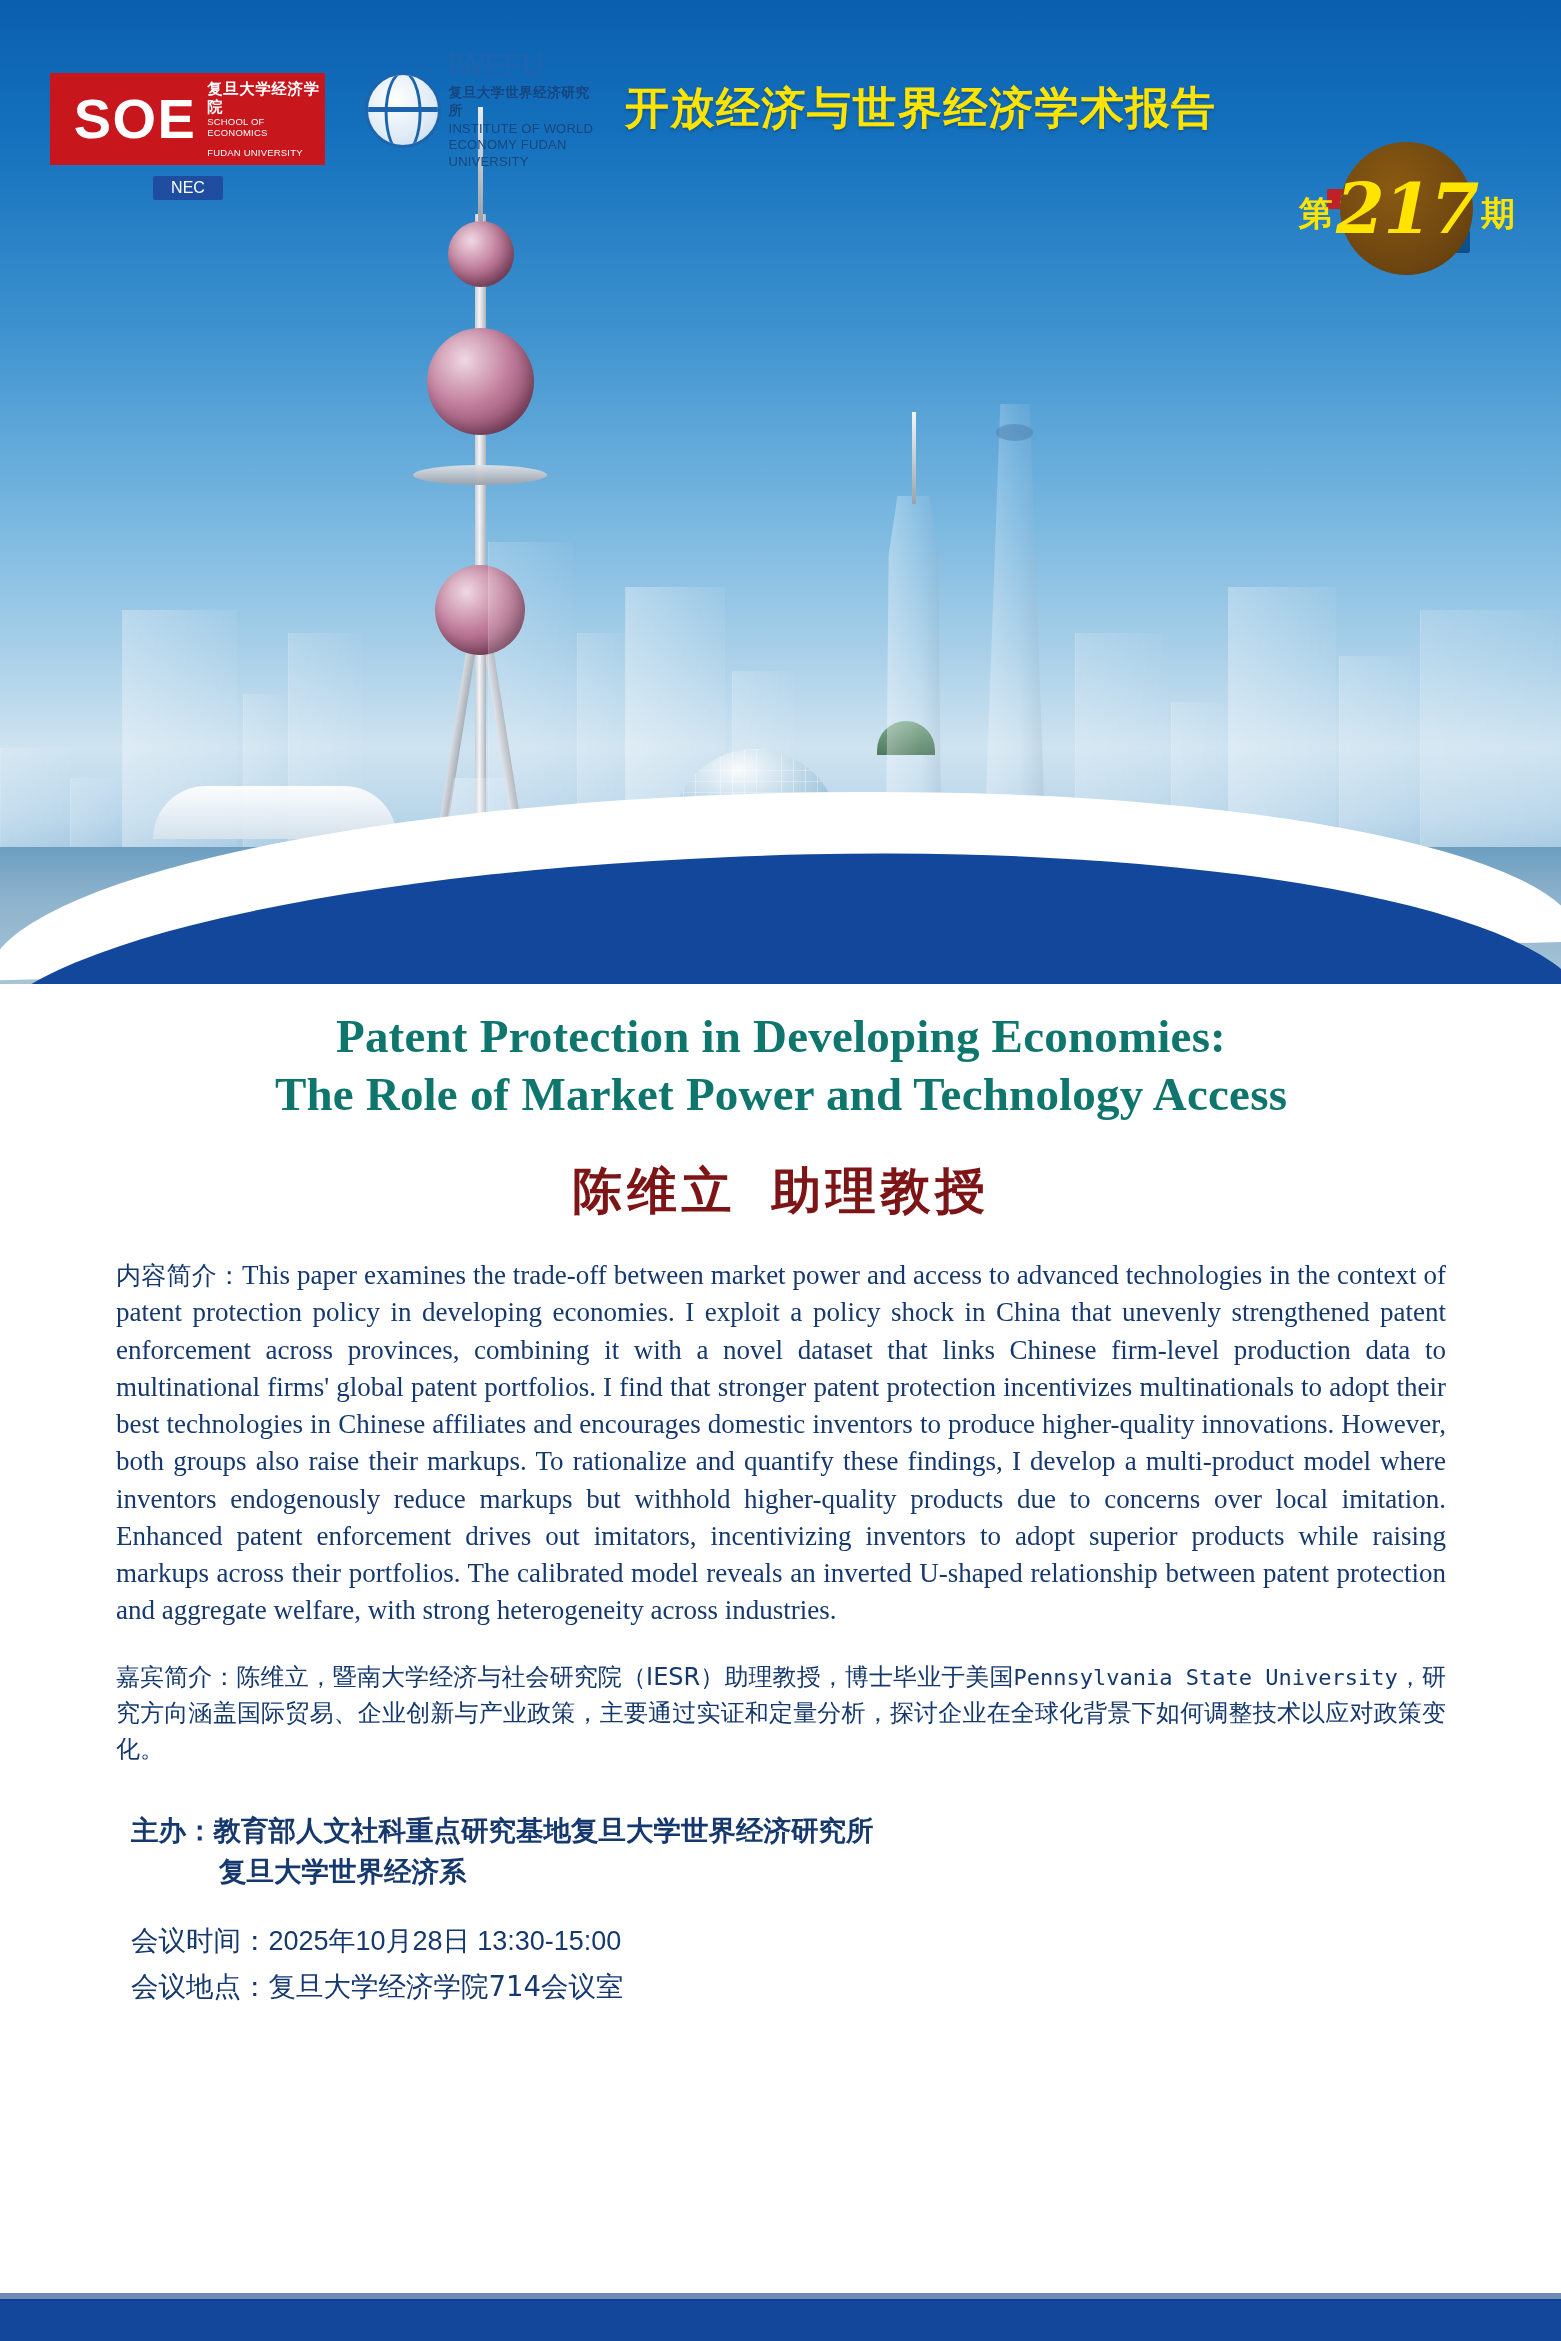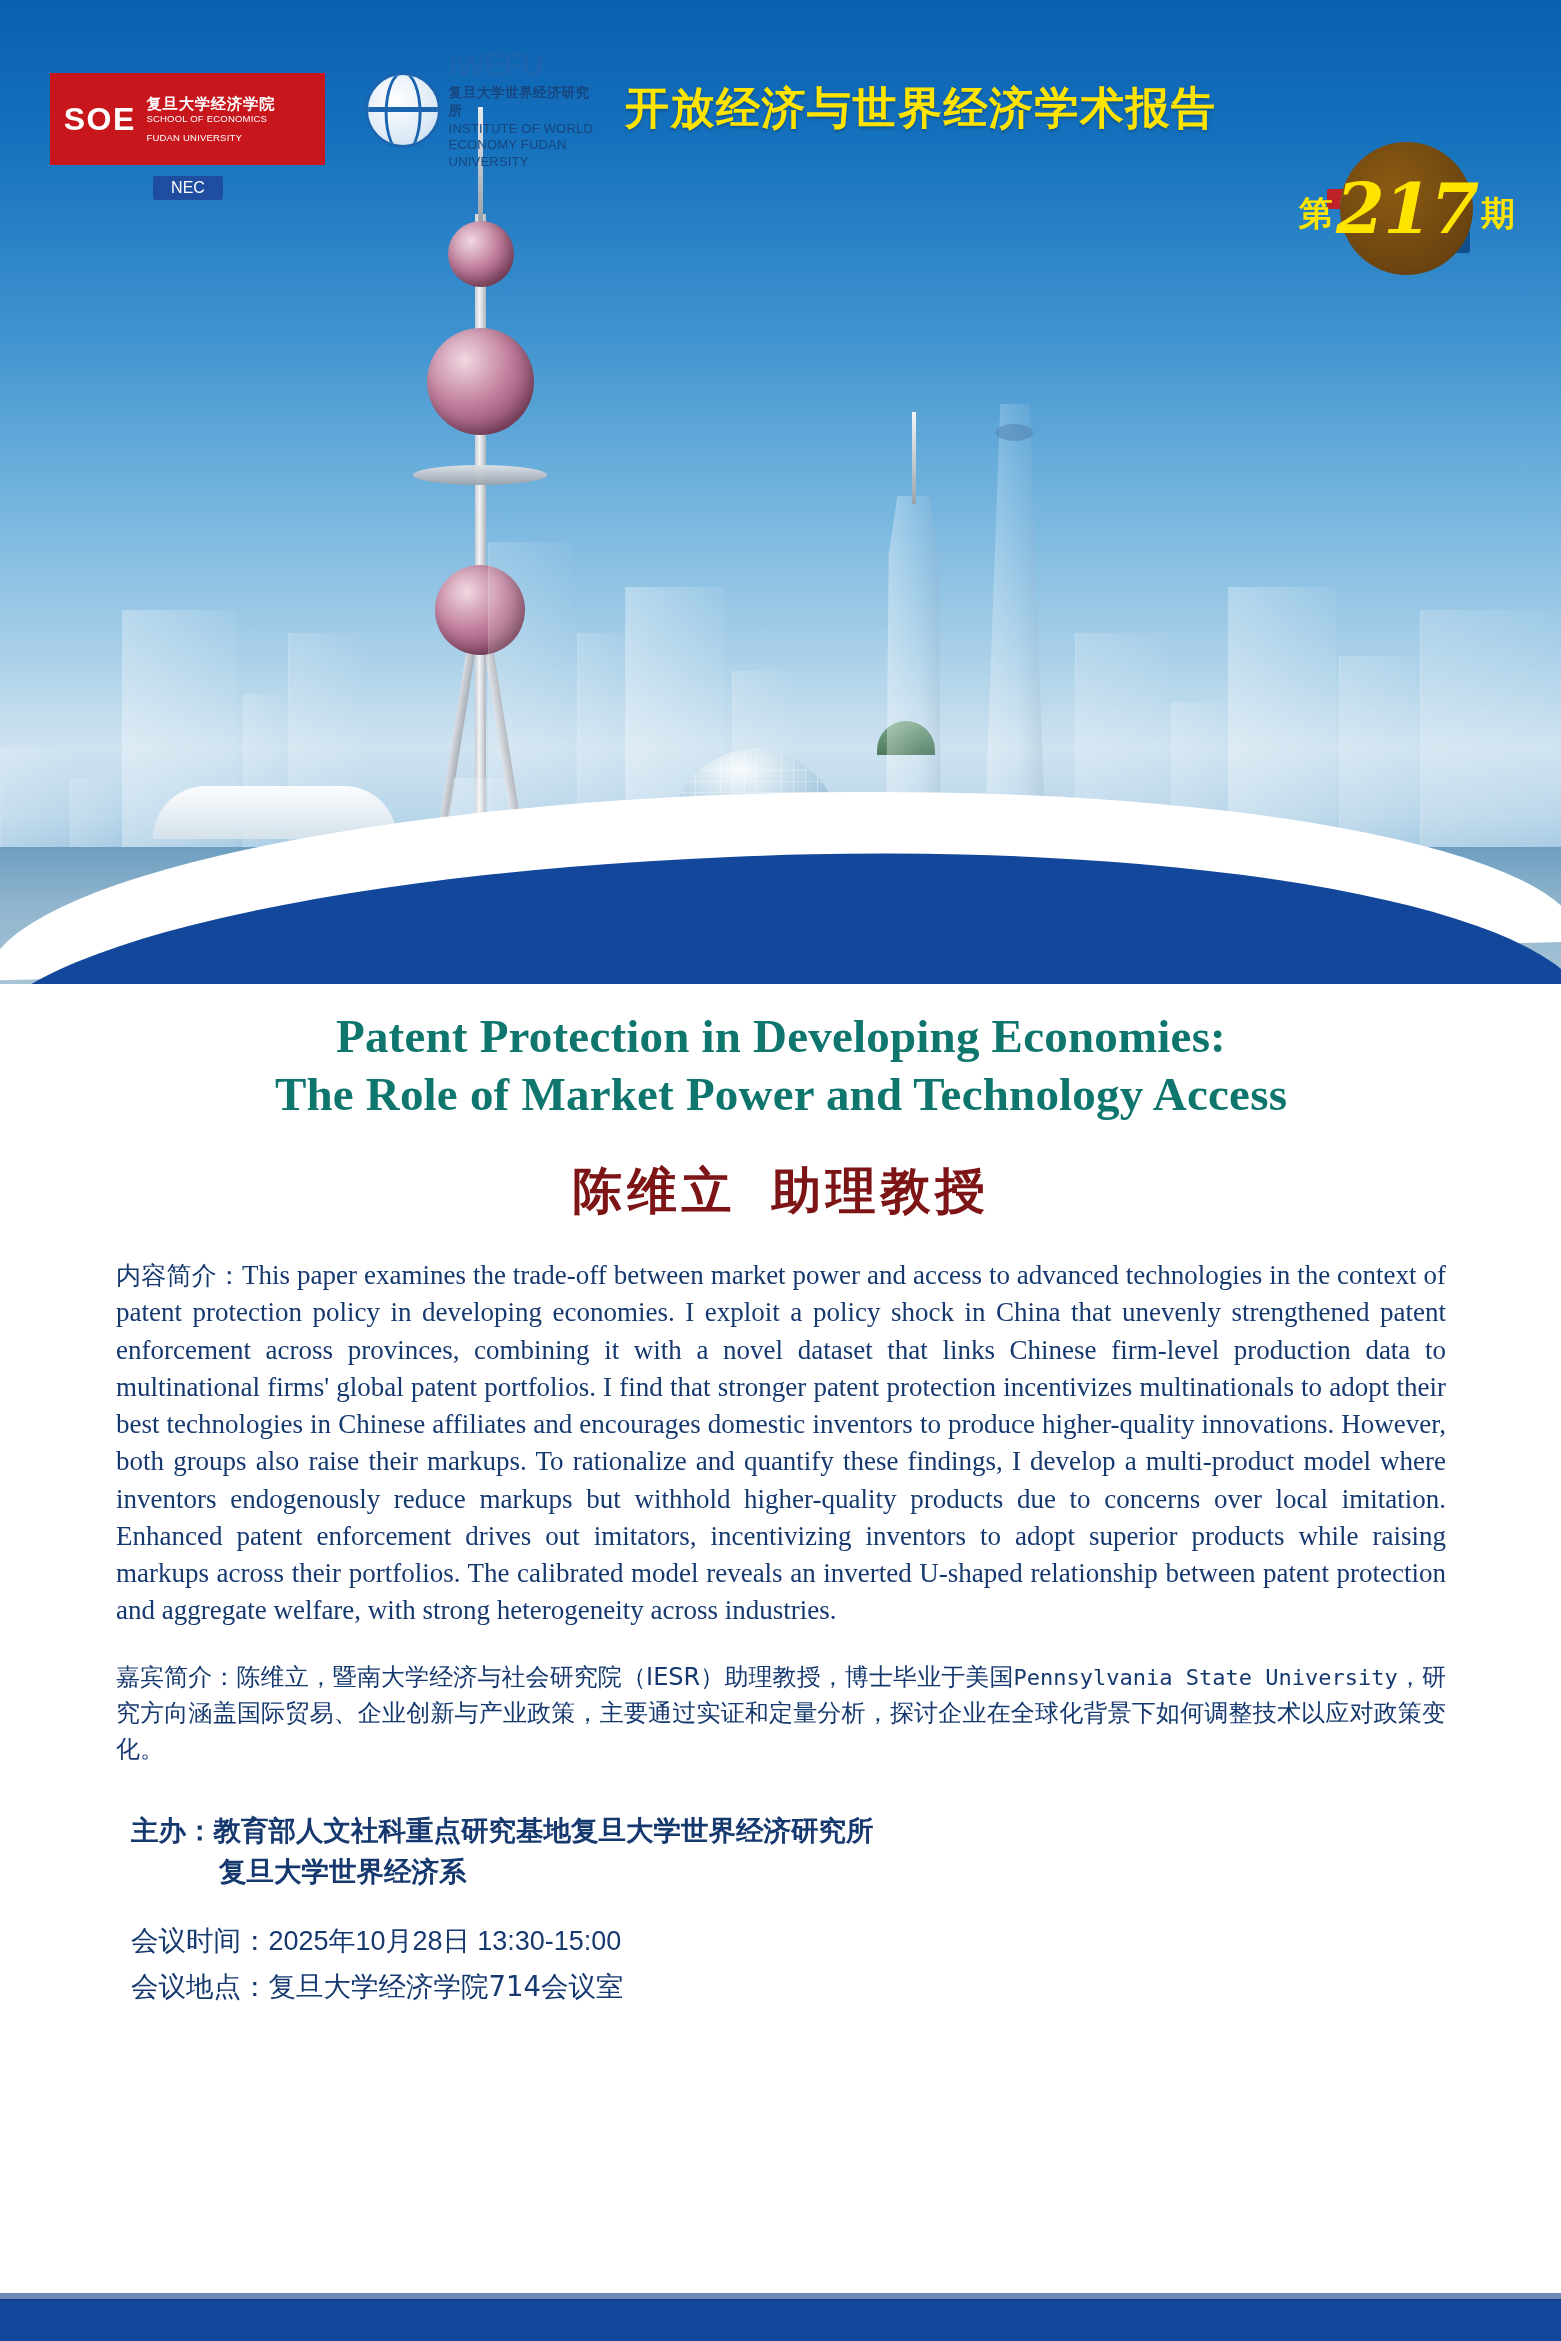--- a/index.html
+++ b/index.html
@@ -283,25 +283,26 @@
     left: 50px; top: 73px;
     width: 275px; height: 92px;
     background: #c8161d;
     display: flex;
     align-items: center;
     padding-left: 13.7px;
     box-sizing: border-box;
   }
   .soe-logo .soe-mark {
     color: #fff;
-    font-size: 32px;
+    font-size: 56px;
     font-weight: bold;
     letter-spacing: 1.5px;
     font-family: "Liberation Sans", sans-serif;
     line-height: 1;
+    margin-left: 10px;
   }
   .soe-logo .soe-txt {
     margin-left: 10.7px;
     color: #fff;
     line-height: 1.18;
   }
   .soe-logo .soe-cn {
     font-size: 15.3px;
     font-weight: bold;
     letter-spacing: 0.8px;

